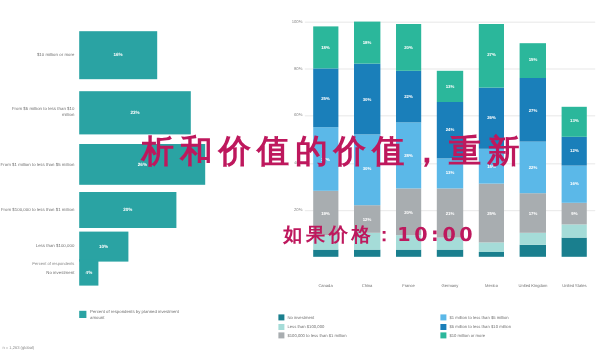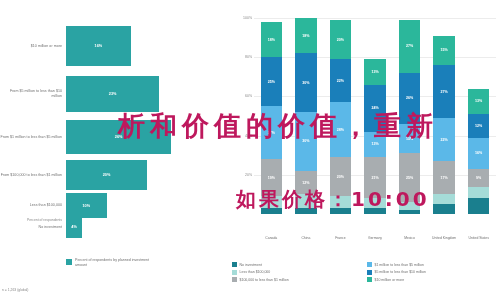--- a/index.html
+++ b/index.html
@@ -190,21 +190,21 @@
   }
   #overlay-line-1 {
     left: 118px;
     top: 108px;
     font-size: 27px;
     letter-spacing: 5px;
   }
   #overlay-line-2 {
     left: 236px;
     top: 186px;
-    font-size: 20px;
+    font-size: 16px;
     letter-spacing: 3px;
   }
 </style>
 </head>
 <body>
 
 <div id="left-panel">
   <div id="left-bars">
       <div class="hbar-row" style="top: 26px; height: 40px;">
         <div class="hbar-label">$10 million or more</div>

